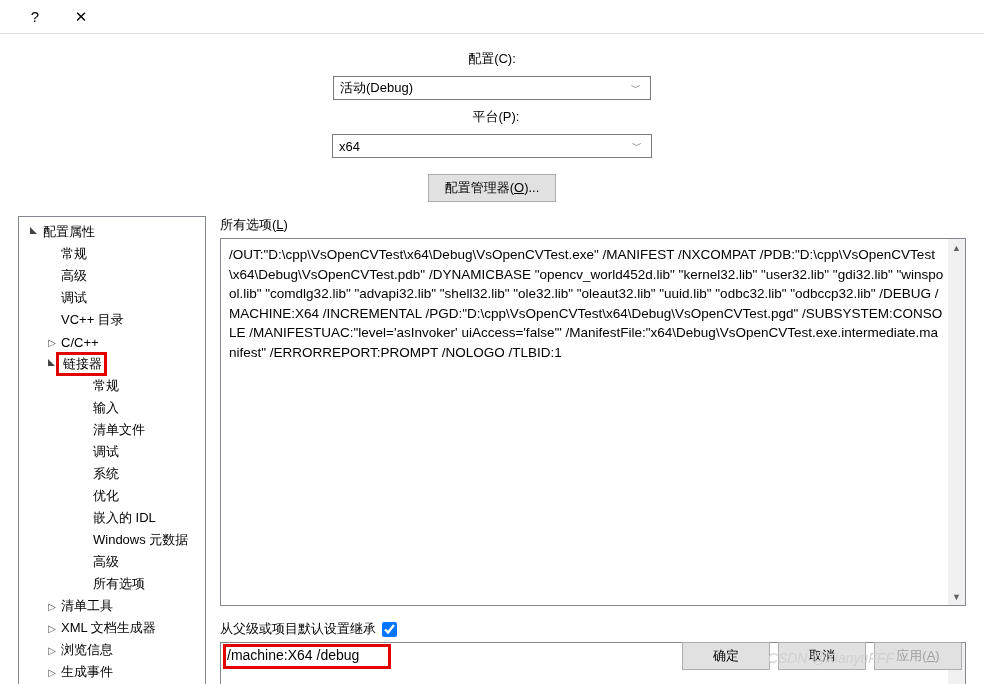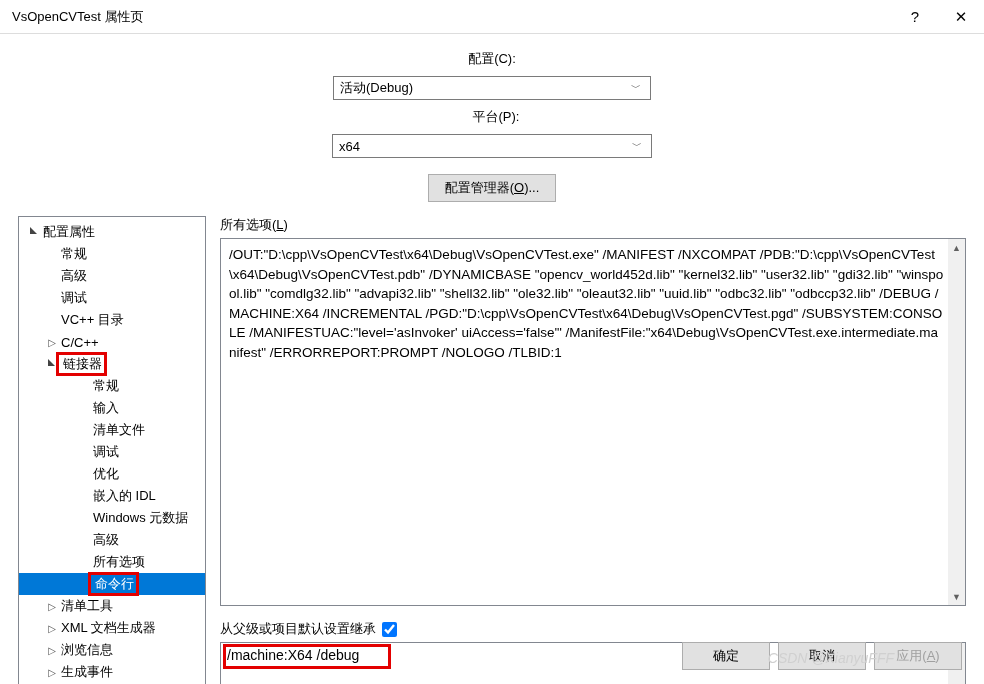--- a/index.html
+++ b/index.html
@@ -37,21 +37,20 @@
 .dlg-buttons .btn-flat { width: 88px; justify-content: center; }
 .dlg-buttons .btn-flat.disabled { color: #a0a0a0; }
 .watermark { position: absolute; bottom: 18px; right: 90px; color: #d0d0d0; font-size: 14px; font-style: italic; pointer-events: none; z-index: 5; }
 .redbox2 { border: 3px solid #e30000; position: absolute; }
 u { text-decoration: underline; }
 </style>
 </head>
 <body>
 
 <div class="titlebar">
-  <span class="title">VsOpenCVTest 属性页</span>
   <div class="btn">?</div>
   <div class="btn">✕</div>
 </div>
 
 <div class="content">
   <div class="toprow">
     <label><span>配置(C):</span></label>
     <div class="combo" style="width:318px">
       <span class="val">活动(Debug)</span>
       <span class="arrow">﹀</span>
@@ -112,41 +111,41 @@
         <div class="tree-item" style="padding-left: 58px;">
           <span class="exp"></span>
           <span class="lbl">清单文件</span>
         </div>
         <div class="tree-item" style="padding-left: 58px;">
           <span class="exp"></span>
           <span class="lbl">调试</span>
         </div>
         <div class="tree-item" style="padding-left: 58px;">
           <span class="exp"></span>
+          <span class="lbl">系统</span>
+        </div>
+        <div class="tree-item" style="padding-left: 58px;">
+          <span class="exp"></span>
           <span class="lbl">优化</span>
         </div>
         <div class="tree-item" style="padding-left: 58px;">
           <span class="exp"></span>
           <span class="lbl">嵌入的 IDL</span>
         </div>
         <div class="tree-item" style="padding-left: 58px;">
           <span class="exp"></span>
           <span class="lbl">Windows 元数据</span>
         </div>
         <div class="tree-item" style="padding-left: 58px;">
           <span class="exp"></span>
           <span class="lbl">高级</span>
         </div>
         <div class="tree-item" style="padding-left: 58px;">
           <span class="exp"></span>
           <span class="lbl">所有选项</span>
-        </div>
-        <div class="tree-item sel" style="padding-left: 58px;">
-          <span class="exp"></span>
-          <span class="redbox"><span class="lbl">命令行</span></span>
         </div>
         <div class="tree-item" style="padding-left: 26px;">
           <span class="exp">▷</span>
           <span class="lbl">清单工具</span>
         </div>
         <div class="tree-item" style="padding-left: 26px;">
           <span class="exp">▷</span>
           <span class="lbl">XML 文档生成器</span>
         </div>
         <div class="tree-item" style="padding-left: 26px;">

